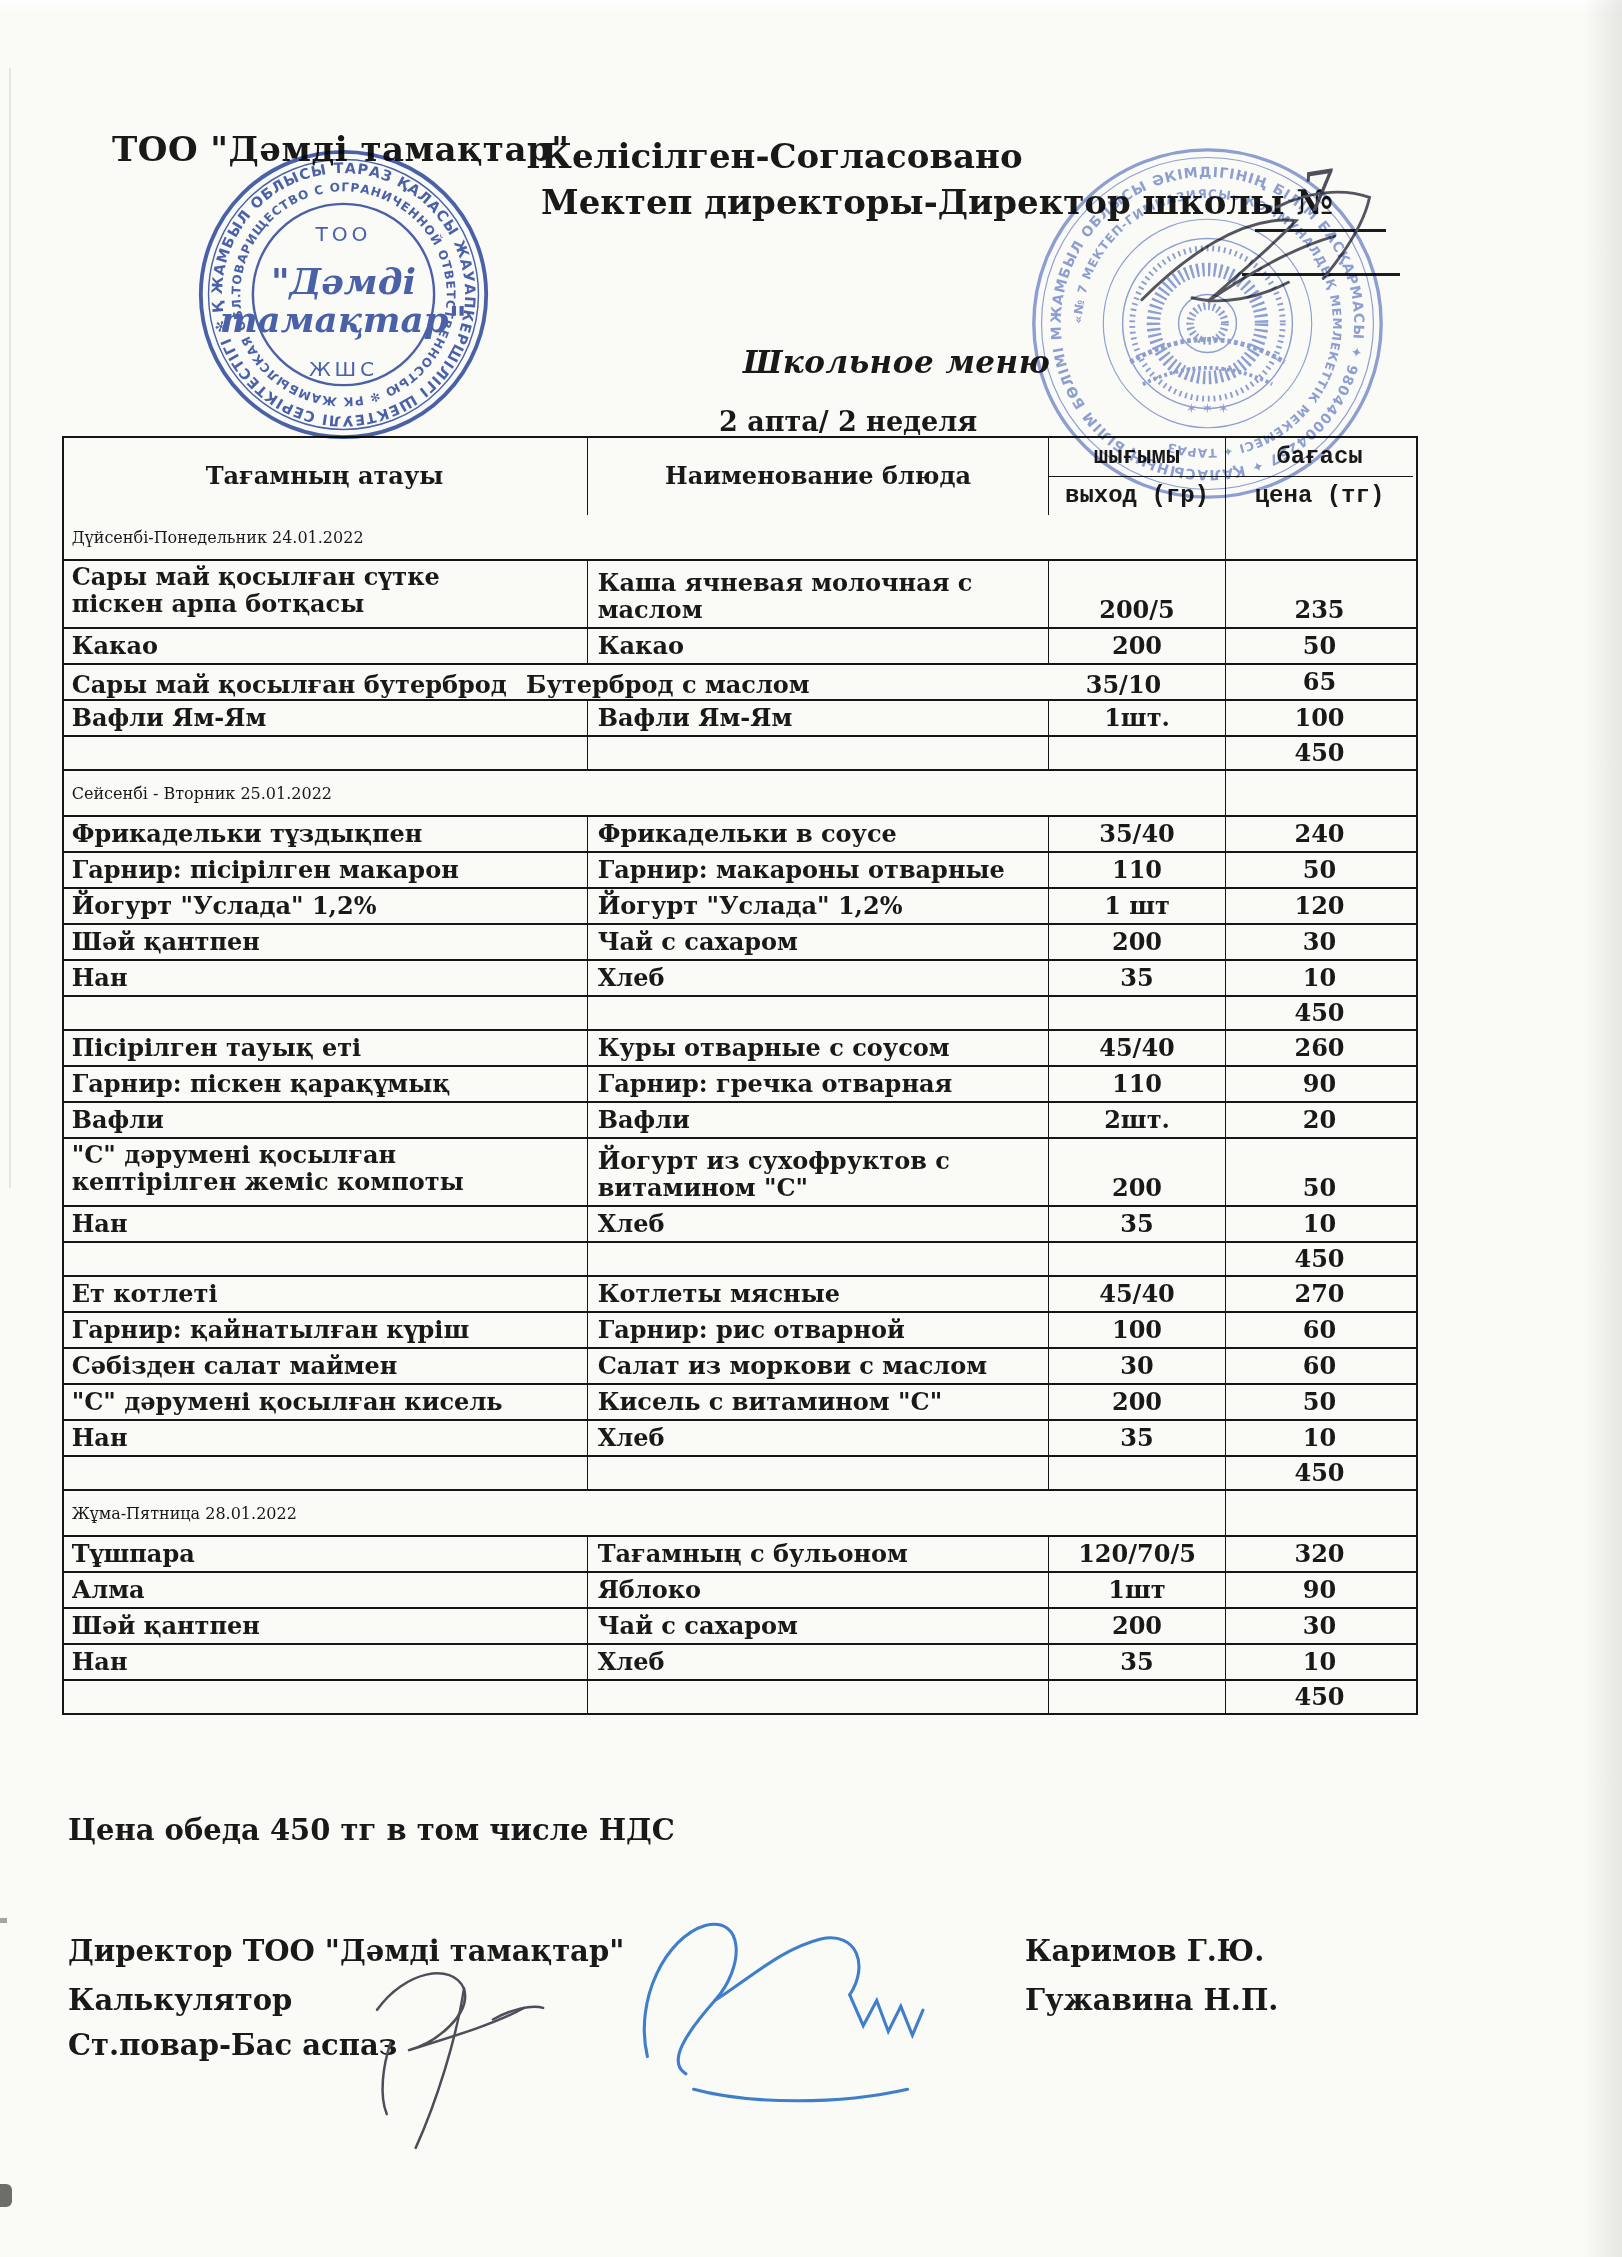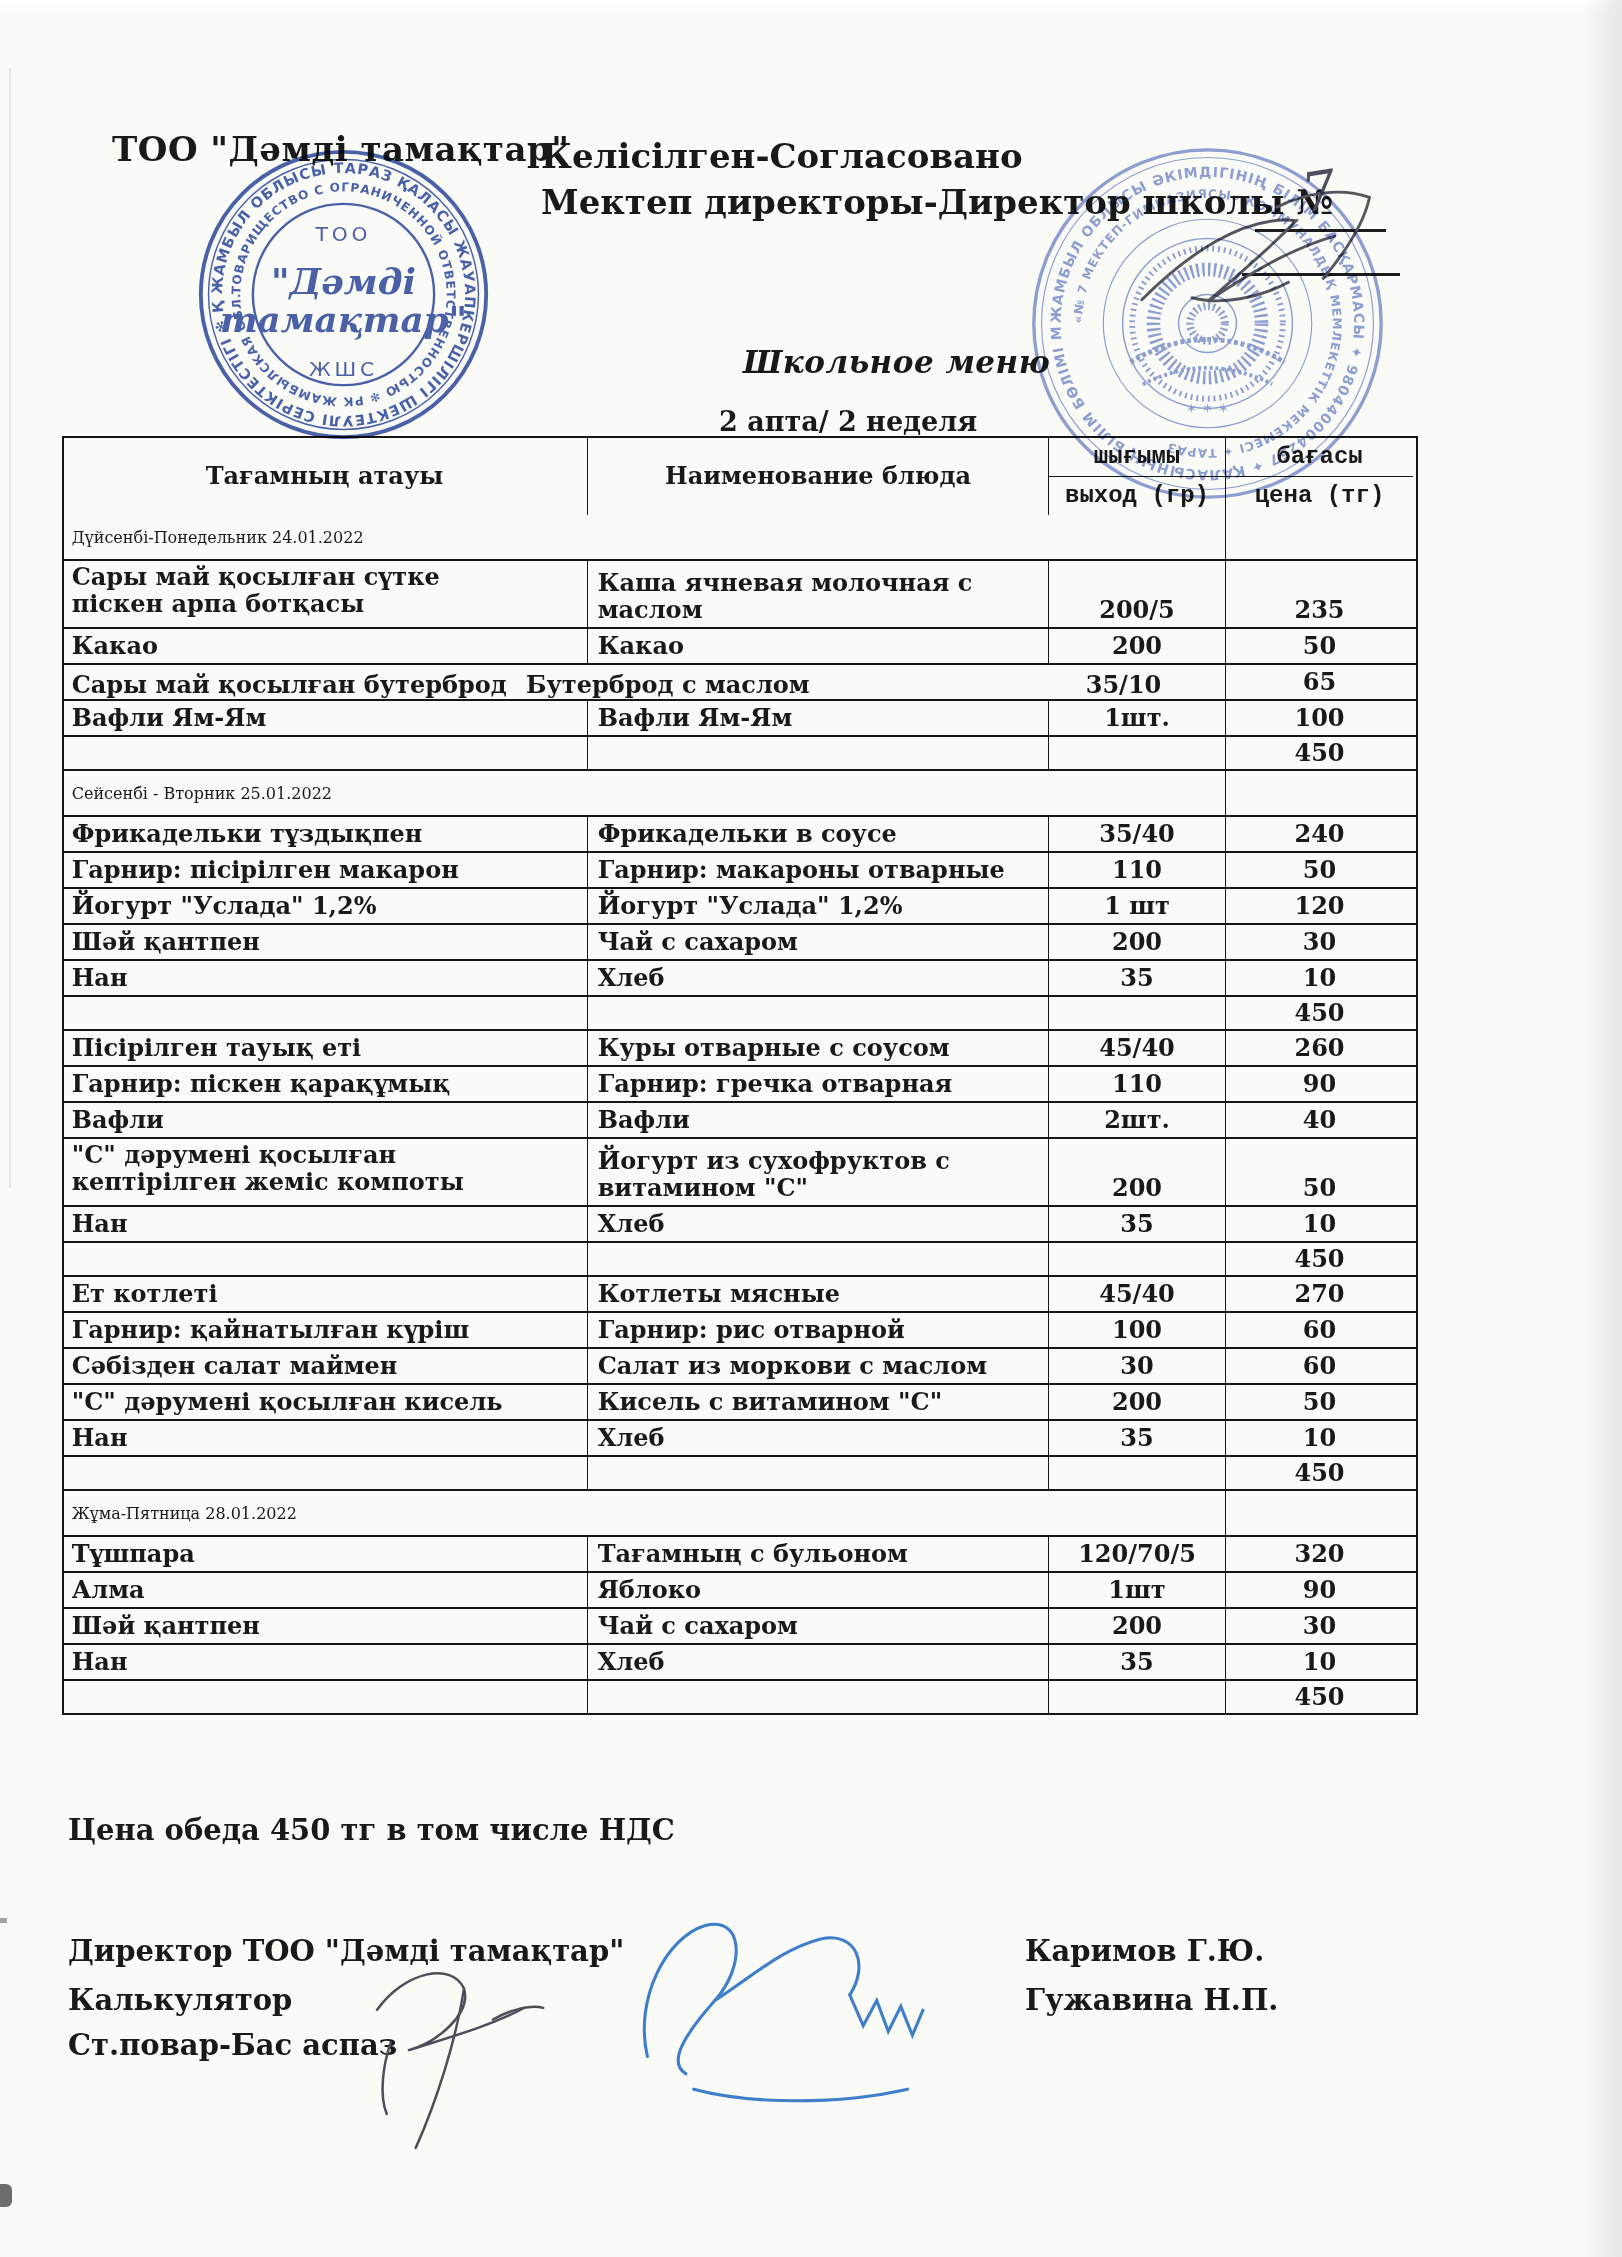--- a/index.html
+++ b/index.html
@@ -201,21 +201,21 @@
         <div class="trow r-normal">
           <div class="tc c1">Гарнир: піскен қарақұмық</div>
           <div class="tc c2">Гарнир: гречка отварная</div>
           <div class="tc c3">110</div>
           <div class="tc c4">90</div>
         </div>
         <div class="trow r-normal">
           <div class="tc c1">Вафли</div>
           <div class="tc c2">Вафли</div>
           <div class="tc c3">2шт.</div>
-          <div class="tc c4">40</div>
+          <div class="tc c4">20</div>
         </div>
         <div class="trow r-tall">
           <div class="tc c1">"С" дәрумені қосылған кептірілген жеміс компоты</div>
           <div class="tc c2">Йогурт из сухофруктов с витамином "С"</div>
           <div class="tc c3">200</div>
           <div class="tc c4">50</div>
         </div>
         <div class="trow r-normal">
           <div class="tc c1">Нан</div>
           <div class="tc c2">Хлеб</div>

